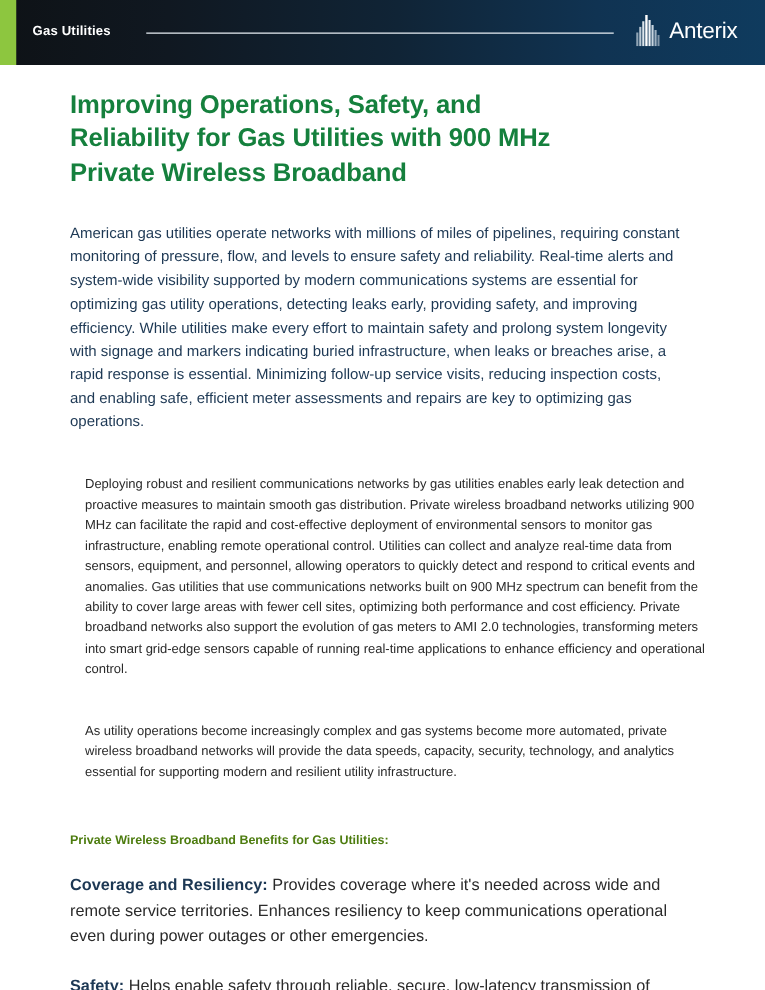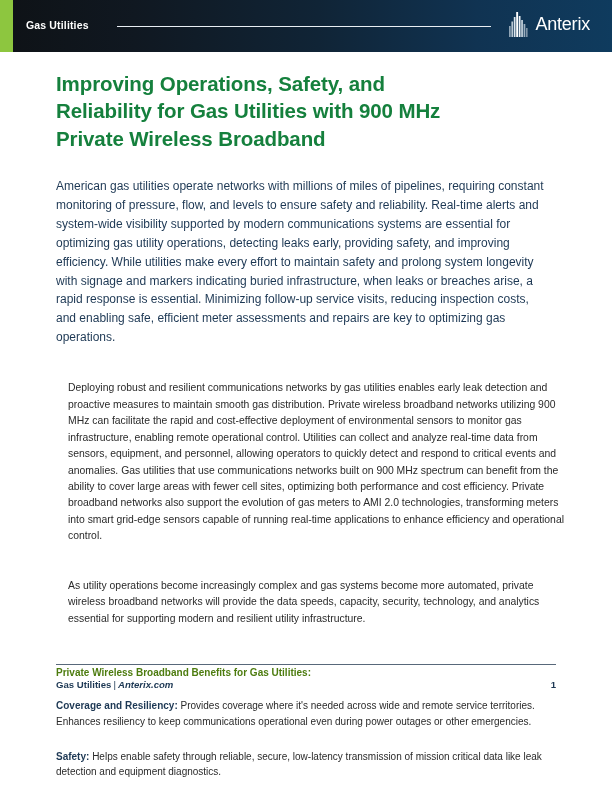--- a/index.html
+++ b/index.html
@@ -117,21 +117,21 @@
     color: #4d7c0f;
     font-size: 10px;
     font-weight: bold;
     line-height: 1.3;
   }
 
   .benefit-item {
     margin: 0;
     padding-top: 19px;
     color: #2a2a2a;
-    font-size: 10px;
+    font-size: 13px;
     line-height: 1.58;
     width: 496px;
   }
   .benefit-term {
     color: #1d3854;
     font-weight: bold;
   }
 
   
   .footer {
@@ -208,23 +208,14 @@
     <p class="body-paragraph">As utility operations become increasingly complex and gas systems become more automated, private wireless broadband networks will provide the data speeds, capacity, security, technology, and analytics essential for supporting modern and resilient utility infrastructure.</p>
 
     <h2 class="section-heading">Private Wireless Broadband Benefits for Gas Utilities:</h2>
 
     <p class="benefit-item"><span class="benefit-term">Coverage and Resiliency:</span><span> Provides coverage where it's needed across wide and remote service territories. Enhances resiliency to keep communications operational even during power outages or other emergencies.</span></p>
 
     <p class="benefit-item"><span class="benefit-term">Safety:</span><span> Helps enable safety through reliable, secure, low-latency transmission of mission critical data like leak detection and equipment diagnostics.</span></p>
 
   </div>
 
-  <div class="footer">
-    <div class="footer-rule"></div>
-    <div class="footer-row">
-      <div>
-        <span class="footer-left">Gas Utilities</span><span class="footer-left footer-sep">|</span><span class="footer-site">Anterix.com</span>
-      </div>
-      <div class="footer-page">1</div>
-    </div>
-  </div>
 
 </div>
 
 </body></html>

